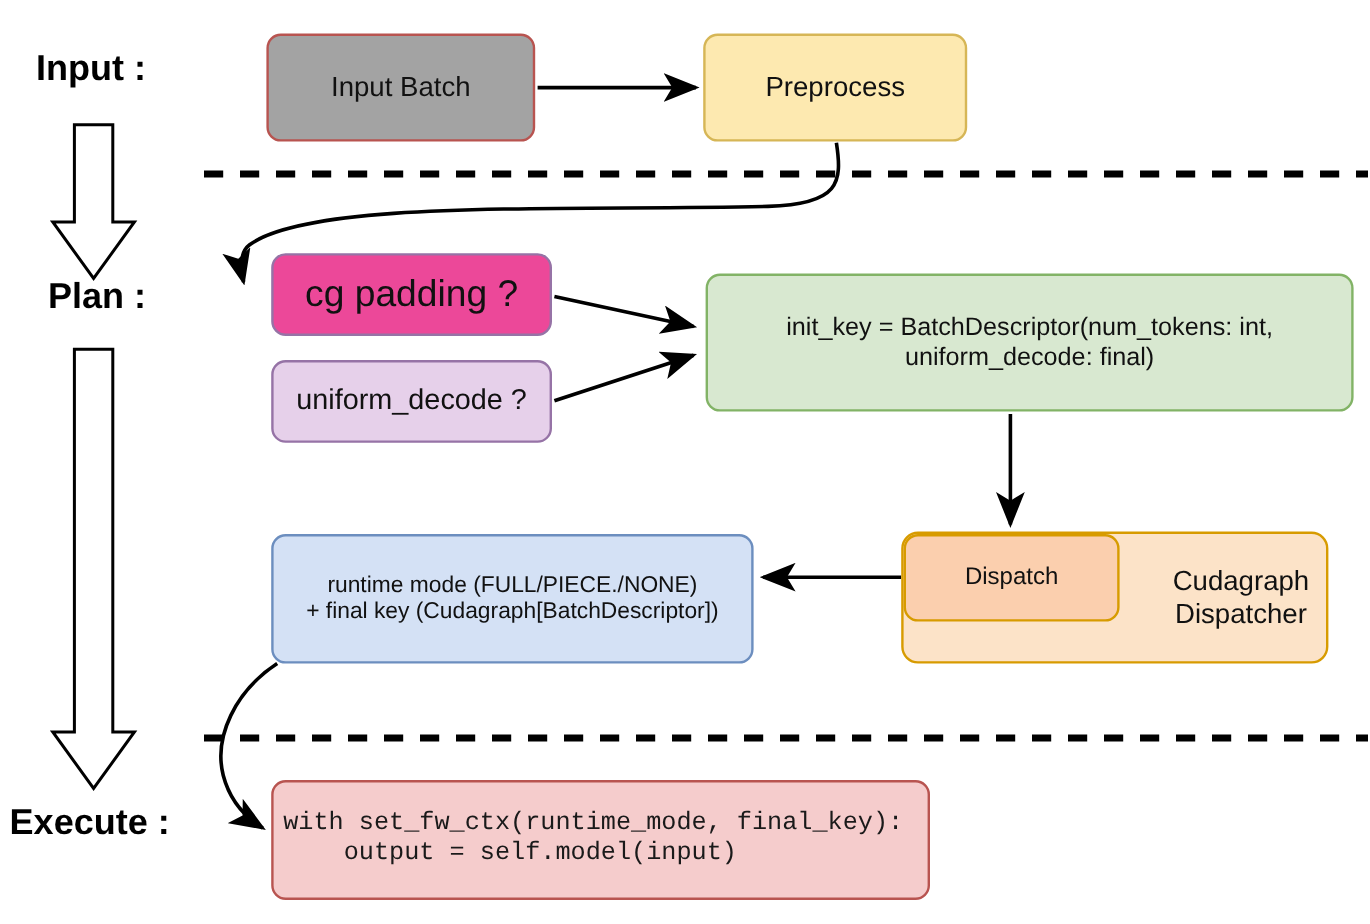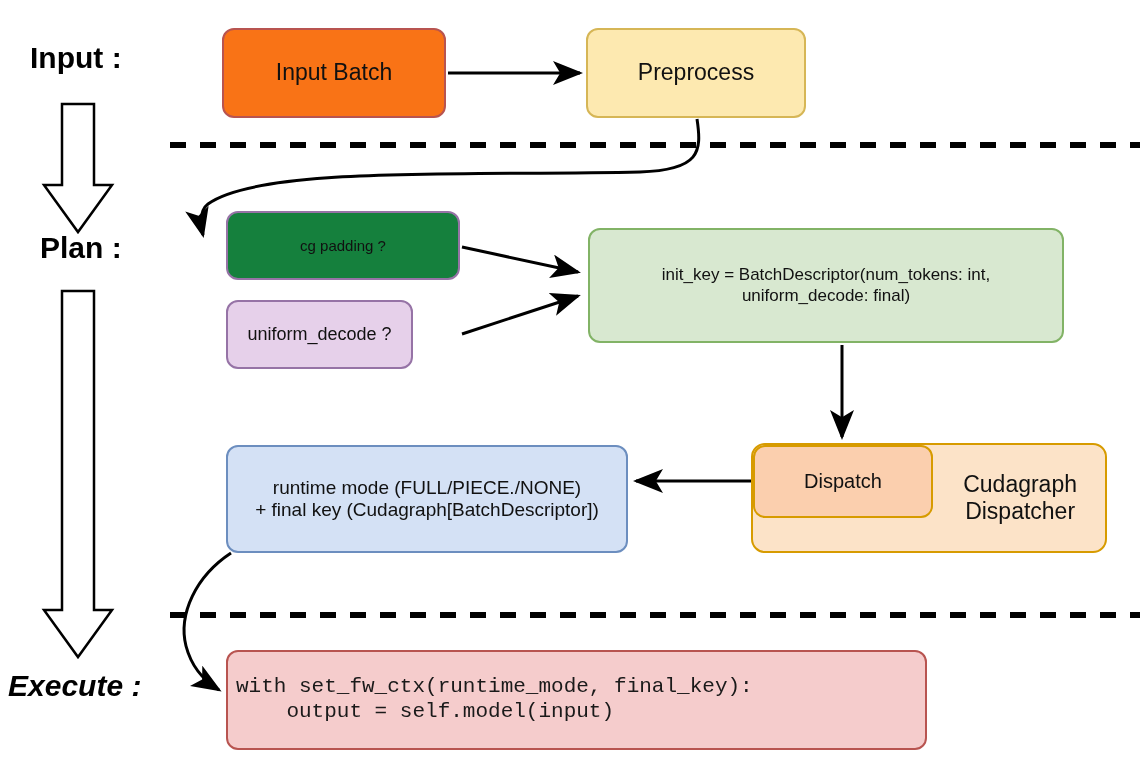--- a/index.html
+++ b/index.html
@@ -8,42 +8,42 @@
   #stage{position:absolute;left:0;top:0;width:1142px;height:770px;}
   svg.layer{position:absolute;left:0;top:0;width:1142px;height:770px;}
   .node{position:absolute;box-sizing:border-box;display:flex;align-items:center;
         justify-content:center;text-align:center;border-radius:12px;border-width:2px;
         border-style:solid;line-height:1.18;}
   .stage-label{position:absolute;font-weight:bold;color:#000000;white-space:nowrap;}
   .code{font-family:"Liberation Mono", monospace;white-space:pre;text-align:left;
         display:block;color:#1a1a1a;}
   .nodeText{display:block;}
   .n-input-batch{left:222px;top:28px;width:224px;height:90px;
-       background:#f97316;border-color:#b85450;font-size:23px;color:#111;}
+       background:#a3a3a3;border-color:#b85450;font-size:23px;color:#111;}
   .n-preprocess{left:586px;top:28px;width:220px;height:90px;
        background:#fde9b0;border-color:#d6b656;font-size:23px;color:#111;}
   .n-cg-padding{left:226px;top:211px;width:234px;height:69px;
-       background:#15803d;border-color:#9673a6;font-size:15px;color:#111;}
-  .n-uniform-decode{left:226px;top:300px;width:187px;height:69px;
-       background:#e6d0ea;border-color:#9673a6;font-size:18px;color:#111;}
-  .n-init-key{left:588px;top:228px;width:476px;height:115px;
-       background:#d8e8d0;border-color:#82b366;font-size:17px;color:#111;padding:0 10px;}
+       background:#ec4899;border-color:#9673a6;font-size:31px;color:#111;}
+  .n-uniform-decode{left:226px;top:300px;width:234px;height:69px;
+       background:#e6d0ea;border-color:#9673a6;font-size:24px;color:#111;}
+  .n-init-key{left:588px;top:228px;width:540px;height:115px;
+       background:#d8e8d0;border-color:#82b366;font-size:21px;color:#111;padding:0 10px;}
   .n-runtime{left:226px;top:445px;width:402px;height:108px;
        background:#d4e1f5;border-color:#6c8ebf;font-size:19px;color:#111;padding:4px 8px;}
   .n-dispatcher-outer{left:751px;top:443px;width:356px;height:110px;
        background:#fce3c8;border-color:#d79b00;font-size:23px;color:#111;
-       justify-content:flex-end;padding-right:28px;border-radius:14px;}
+       justify-content:flex-end;padding-right:14px;border-radius:14px;}
   .n-dispatch{left:753px;top:445px;width:180px;height:73px;
        background:#fbcfae;border-color:#d79b00;font-size:20px;color:#111;text-align:right;}
-  .n-code{left:226px;top:650px;width:701px;height:100px;
+  .n-code{left:226px;top:650px;width:549px;height:100px;
        background:#f5cccc;border-color:#b85450;font-size:21px;
        justify-content:flex-start;padding-left:8px;}
   .l-input{left:30px;top:41px;font-size:30px;}
   .l-plan{left:40px;top:231px;font-size:30px;}
-  .l-execute{left:8px;top:669px;font-size:30px;font-style:italic;}
+  .l-execute{left:8px;top:669px;font-size:30px;}
 </style>
 </head>
 <body>
 
 <div id="stage">
 
   <svg class="layer" viewBox="0 0 1142 770" xmlns="http://www.w3.org/2000/svg">
     <defs>
       <marker id="ah" markerWidth="10" markerHeight="8" refX="9" refY="4" orient="auto" markerUnits="strokeWidth">
         <path d="M0,0 L10,4 L0,8 L2.4,4 z" fill="#000000"></path>

